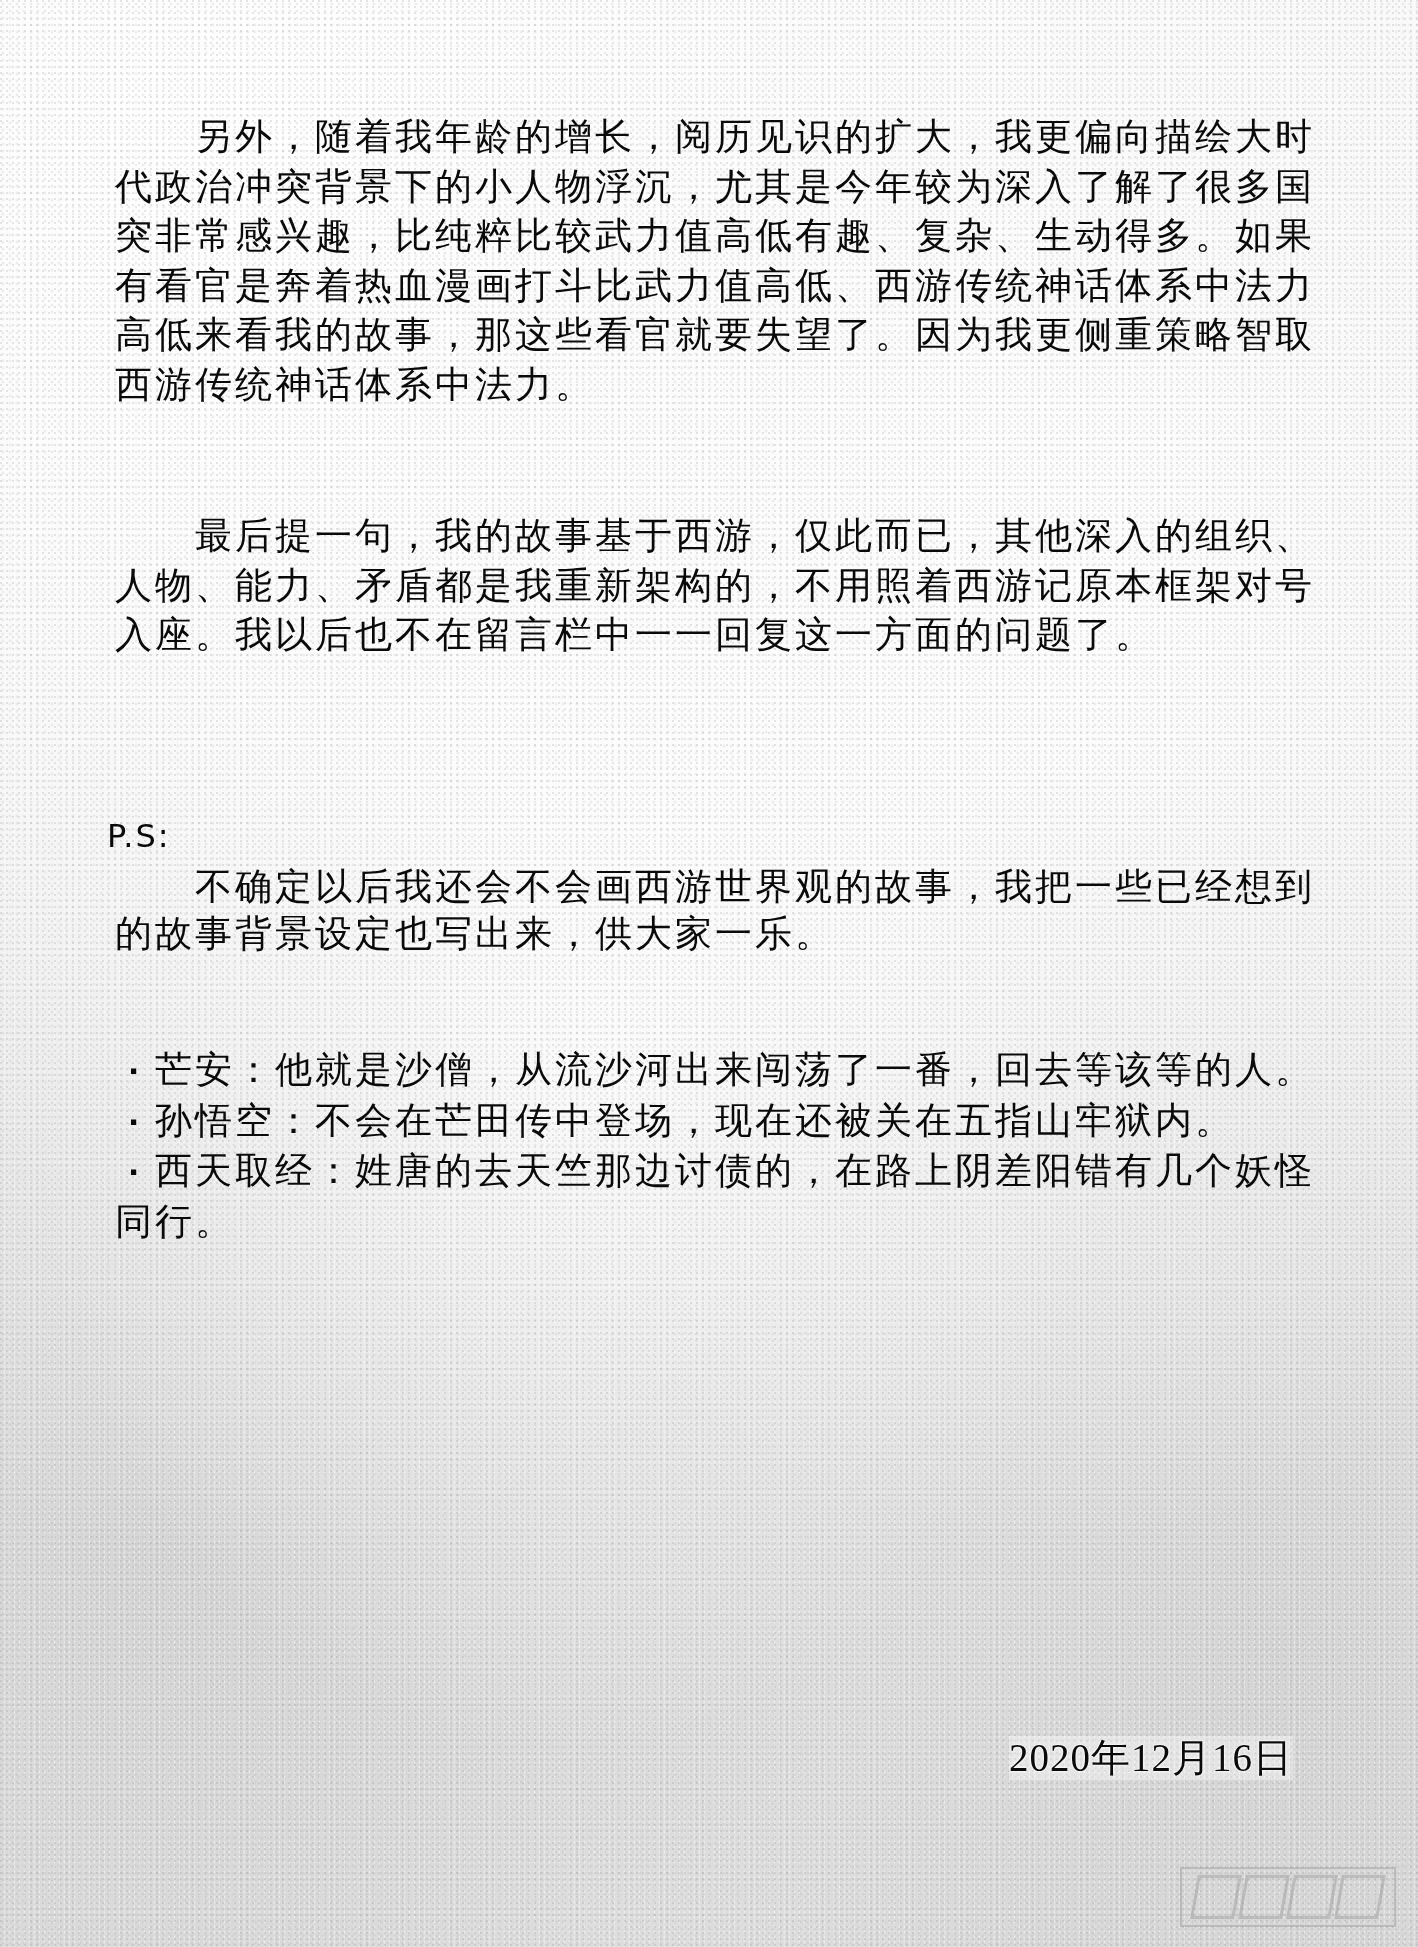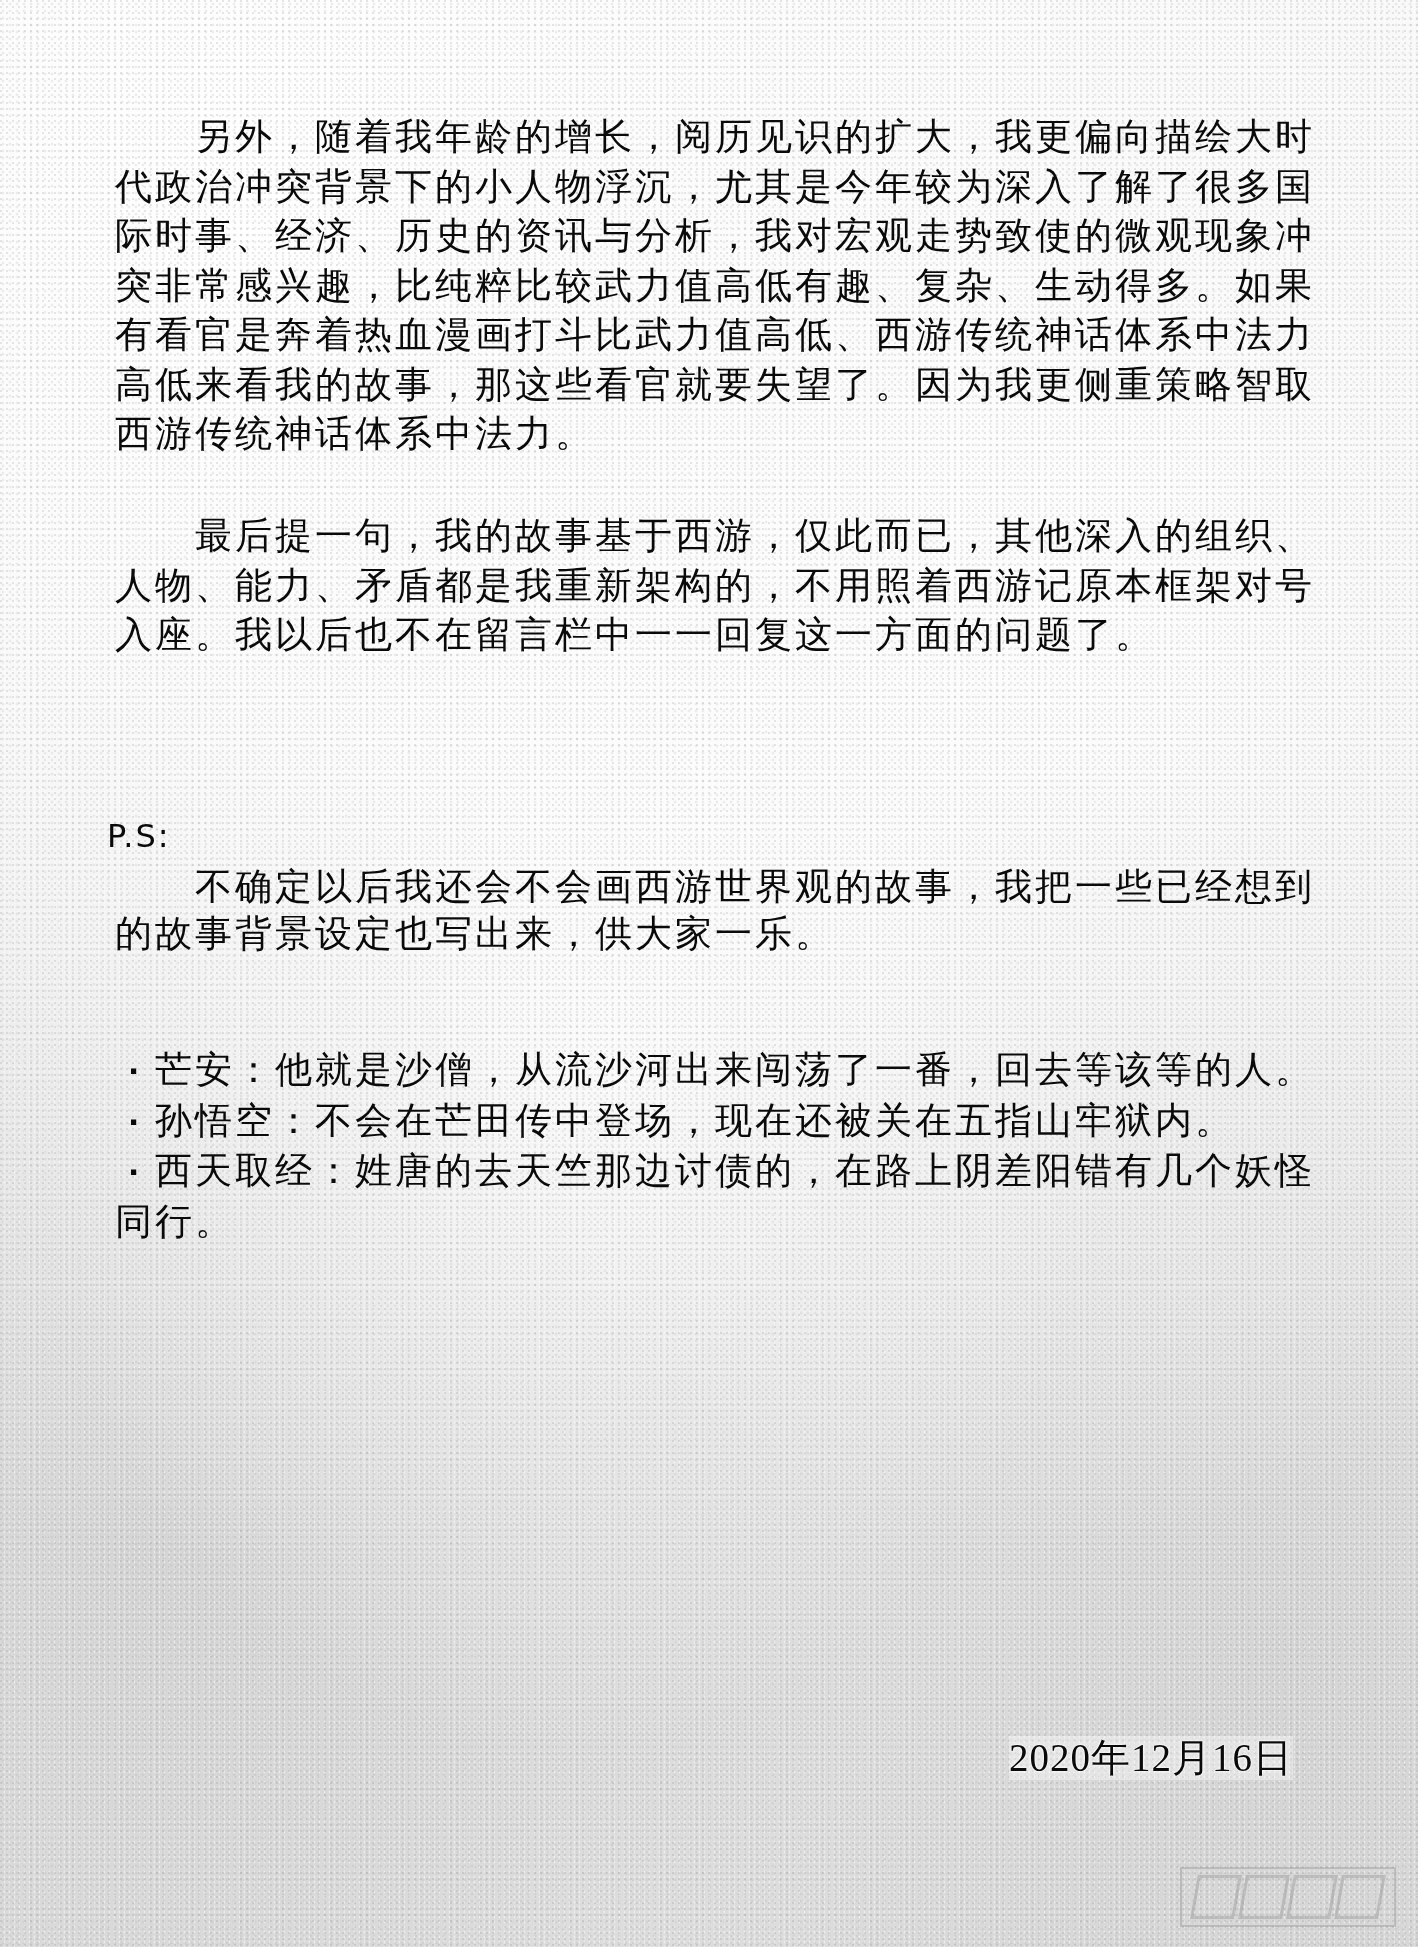--- a/index.html
+++ b/index.html
@@ -119,21 +119,20 @@
 </head>
 <body>
 
 <div class="grain"></div>
 
 <div class="page">
 
   <div class="text-block" id="para-1">
     <span class="line indent">另外，随着我年龄的增长，阅历见识的扩大，我更偏向描绘大时</span>
     <span class="line">代政治冲突背景下的小人物浮沉，尤其是今年较为深入了解了很多国</span>
-    <span class="line">际时事、经济、历史的资讯与分析，我对宏观走势致使的微观现象冲</span>
     <span class="line">突非常感兴趣，比纯粹比较武力值高低有趣、复杂、生动得多。如果</span>
     <span class="line">有看官是奔着热血漫画打斗比武力值高低、西游传统神话体系中法力</span>
     <span class="line">高低来看我的故事，那这些看官就要失望了。因为我更侧重策略智取</span>
     <span class="line">西游传统神话体系中法力。</span>
   </div>
 
   <div class="text-block" id="para-2">
     <span class="line indent">最后提一句，我的故事基于西游，仅此而已，其他深入的组织、</span>
     <span class="line">人物、能力、矛盾都是我重新架构的，不用照着西游记原本框架对号</span>
     <span class="line">入座。我以后也不在留言栏中一一回复这一方面的问题了。</span>

